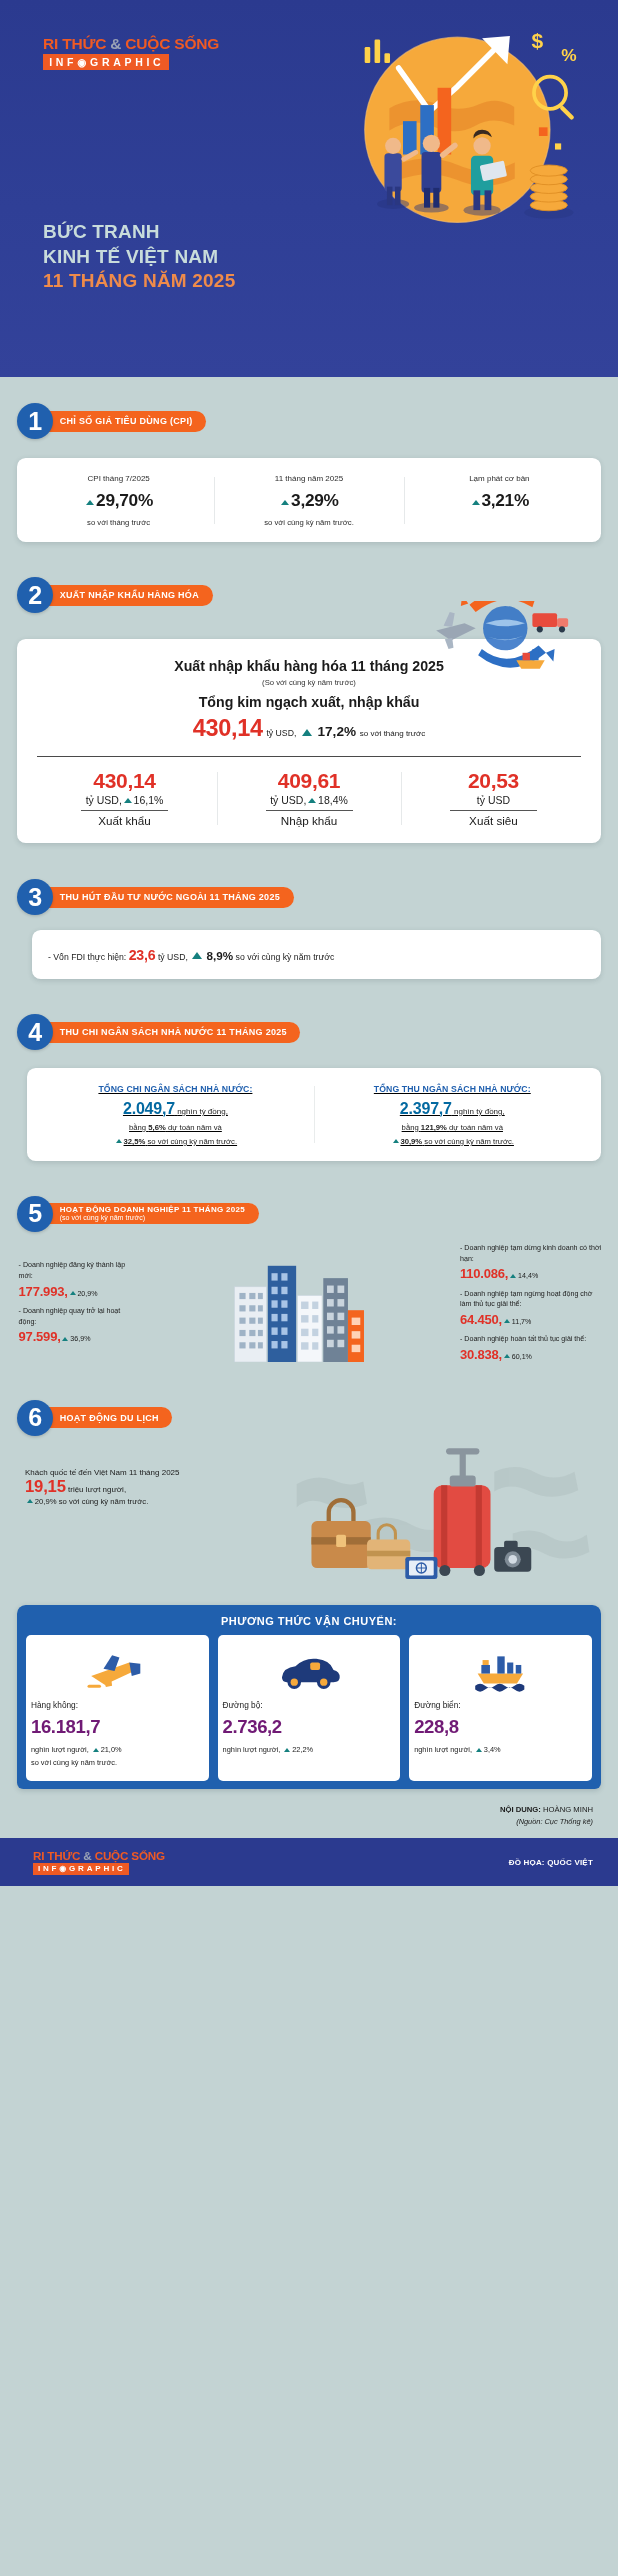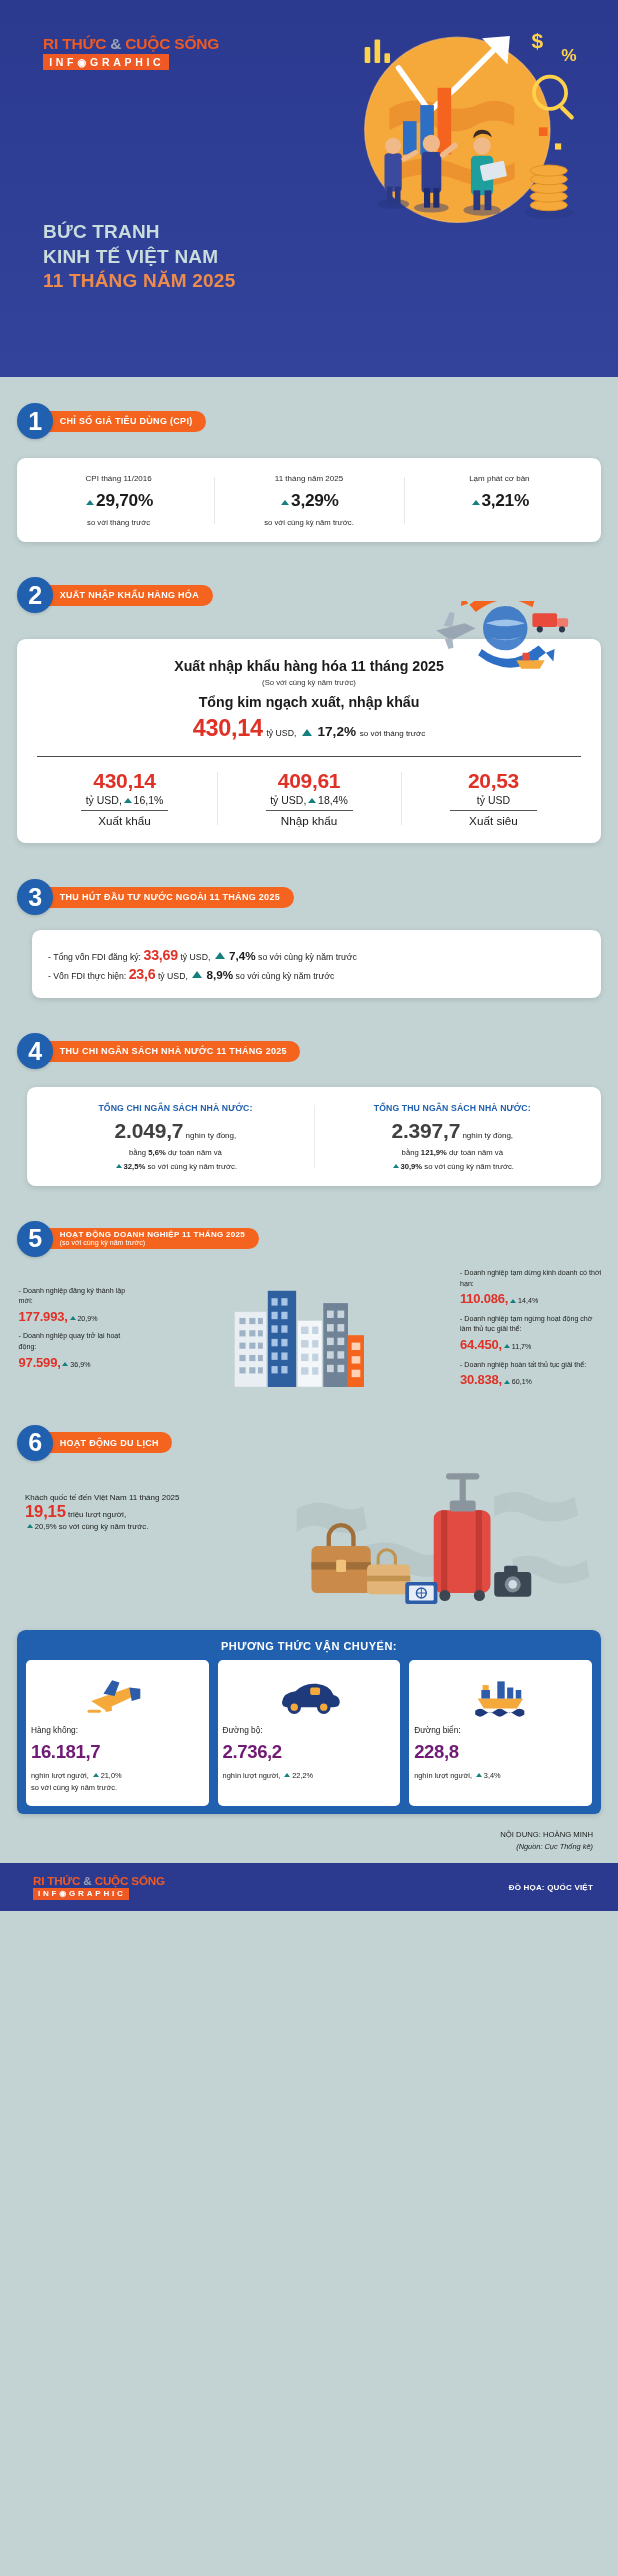--- a/index.html
+++ b/index.html
@@ -127,32 +127,32 @@
     border-top: 0.6px solid #555; display: inline-block; padding-top: 3.1px; min-width: 87px;
   }
 
   
   .s3-card { margin: 15px 17.3px 0 32px; padding: 13.6px 16px; }
   .s3-row { font-size: 8.7px; color: #1b1b1b; margin: 3.1px 0; white-space: nowrap; }
   .s3-row .hl { font-size: 14.2px; font-weight: 700; color: #e03127; letter-spacing: -0.2px; }
   .s3-row .pc { font-size: 11.7px; font-weight: 700; color: #1b1b1b; }
 
   
-  .s4-card { margin: 17.3px 17.3px 0 27px; padding: 16px 10px 15px; display: flex; }
+  .s4-card { margin: 17.3px 17.3px 0 27px; padding: 16px 10px 15px; display: flex; text-decoration: underline; }
   .s4-col { flex: 1; text-align: center; padding: 0 6.2px; position: relative; }
   .s4-col + .s4-col::before {
     content: ""; position: absolute; left: 0; top: 2.5px; bottom: 2.5px;
     width: 0.6px; background: #e9ecec;
   }
   .s4-head {
     font-size: 8.7px; font-weight: 700; color: #1f5fae;
     text-transform: uppercase; letter-spacing: 0.1px;
   }
   .s4-val { margin-top: 6.2px; font-size: 8px; color: #1b1b1b; }
-  .s4-val .n { font-size: 21px; font-weight: 700; color: #404040; letter-spacing: -0.2px; }
+  .s4-val .n { font-size: 16px; font-weight: 700; color: #0369a1; letter-spacing: -0.2px; }
   .s4-line { font-size: 7.7px; color: #1b1b1b; margin-top: 5px; }
   .s4-line .b { font-weight: 700; }
 
   
   .s5-head-sub {
     font-size: 7.1px; color: #ffffff; font-weight: 400;
     text-transform: none; letter-spacing: 0;
   }
   .s5-body { display: flex; align-items: center; margin: 11px 16px 0 18.6px; gap: 3.7px; }
   .s5-left { width: 117px; font-size: 7.1px; color: #1b1b1b; line-height: 1.5; }
@@ -190,21 +190,21 @@
   }
   .tp-icon { height: 46px; display: flex; align-items: center; justify-content: center; }
   .tp-lab { font-size: 8.3px; color: #1b1b1b; margin-top: 6.2px; }
   .tp-num { font-size: 18.6px; font-weight: 700; color: #701a75; margin-top: 6.2px; letter-spacing: -0.4px; }
   .tp-sub { font-size: 7.4px; color: #1b1b1b; margin-top: 7.4px; }
   .tp-sub2 { font-size: 7.4px; color: #1b1b1b; margin-top: 3.7px; }
 
   
   .credits { text-align: right; padding: 16px 25px 12.4px 0; }
   .cr1 { font-size: 7.7px; color: #1b1b1b; }
-  .cr1 .b { font-weight: 400; margin-top: 15px; }
+  .cr1 .b { font-weight: 700; margin-top: 15px; }
   .cr2 { font-size: 7.4px; color: #1b1b1b; font-style: italic; margin-top: 2.5px; }
 
   
   .footer {
     background: #2b3a8f; height: 48px;
     display: flex; align-items: center; justify-content: space-between;
     padding: 0 25px 0 33px;
   }
   .f-logo-line1 {
     font-weight: 700; font-size: 11.7px; color: #ef5a24; line-height: 1; letter-spacing: -0.2px;
@@ -301,21 +301,21 @@
   </div>
 
   <div style="height:26px"></div>
   <div class="sec-head">
     <div class="sec-num">1</div>
     <div class="sec-pill">CHỈ SỐ GIÁ TIÊU DÙNG (CPI)</div>
   </div>
 
   <div class="card s1-card">
     <div class="s1-col">
-      <div class="s1-lab">CPI tháng 11/2016</div>
+      <div class="s1-lab">CPI tháng 7/2025</div>
       <div class="s1-val"><span class="tri"></span><span>29,70%</span></div>
       <div class="s1-sub">so với tháng trước</div>
     </div>
     <div class="s1-col">
       <div class="s1-lab">11 tháng năm 2025</div>
       <div class="s1-val"><span class="tri"></span><span>3,29%</span></div>
       <div class="s1-sub">so với cùng kỳ năm trước.</div>
     </div>
     <div class="s1-col">
       <div class="s1-lab">Lạm phát cơ bản</div>
@@ -389,28 +389,20 @@
     </div>
   </div>
 
   <div style="height:36px"></div>
   <div class="sec-head">
     <div class="sec-num">3</div>
     <div class="sec-pill">THU HÚT ĐẦU TƯ NƯỚC NGOÀI 11 THÁNG 2025</div>
   </div>
 
   <div class="card s3-card">
-    <div class="s3-row">
-      <span>- Tổng vốn FDI đăng ký:</span>
-      <span class="hl">33,69</span>
-      <span>tỷ USD,</span>
-      <span class="tri lg"></span>
-      <span class="pc">7,4%</span>
-      <span>so với cùng kỳ năm trước</span>
-    </div>
     <div class="s3-row">
       <span>- Vốn FDI thực hiện:</span>
       <span class="hl">23,6</span>
       <span>tỷ USD,</span>
       <span class="tri lg"></span>
       <span class="pc">8,9%</span>
       <span>so với cùng kỳ năm trước</span>
     </div>
   </div>
 

